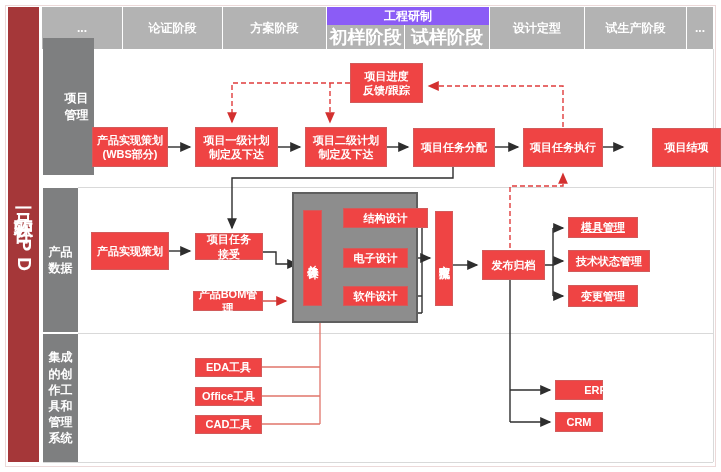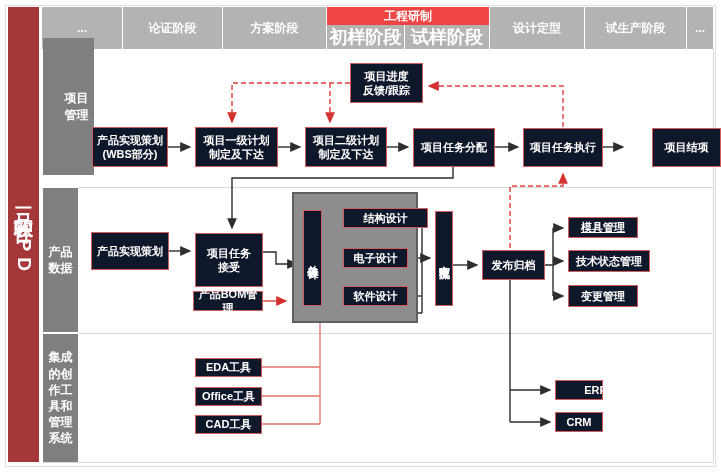--- a/index.html
+++ b/index.html
@@ -11,33 +11,33 @@
   .sidebar{
     position:absolute;left:8px;top:7px;width:31px;height:455px;background:#a53739;
     display:flex;align-items:center;justify-content:center;color:#fff;font-weight:bold;
     font-size:19px;writing-mode:vertical-rl;text-orientation:mixed;letter-spacing:6px;
   }
   .hcell{
     position:absolute;top:7px;height:42px;background:#b3b3b3;color:#fff;font-weight:bold;
     font-size:12px;display:flex;align-items:center;justify-content:center;box-sizing:border-box;
   }
   .hgroup{position:absolute;top:7px;height:42px;display:flex;flex-direction:column;}
-  .hgroup .top{height:20px;background:#ef4444;color:#fff;font-weight:bold;font-size:12px;
+  .hgroup .top{height:20px;background:#8b5cf6;color:#fff;font-weight:bold;font-size:12px;
     display:flex;align-items:center;justify-content:center;margin-bottom:0;}
   .hgroup .bot{flex:1;display:flex;gap:1px;}
   .hgroup .bot div{background:#b3b3b3;color:#fff;font-weight:bold;font-size:18px;
     display:flex;align-items:center;justify-content:center;}
   .rowlabel{
     position:absolute;left:43px;width:35px;background:#7e7f80;color:#fff;font-weight:bold;
     font-size:12px;display:flex;align-items:center;justify-content:center;text-align:center;
     white-space:pre-line;line-height:1.35;
   }
   .gridline{position:absolute;background:#d9d9d9;}
   .node{
-    position:absolute;background:#0f172a;border:1px solid #d25b5b;color:#fff;font-weight:bold;
+    position:absolute;background:#ef4444;border:1px solid #d25b5b;color:#fff;font-weight:bold;
     font-size:11px;display:flex;align-items:center;justify-content:center;text-align:center;
     white-space:pre-line;line-height:1.3;box-sizing:border-box;
   }
   .vnode{writing-mode:vertical-rl;text-orientation:upright;letter-spacing:1px;line-height:1;}
   .groupbox{position:absolute;background:#8d8d8d;border:2px solid #5f5f5f;box-sizing:border-box;}
   svg.wires{position:absolute;left:0;top:0;pointer-events:none;}
 </style>
 </head>
 <body>
 
@@ -141,21 +141,21 @@
 制定及下达</div>
   <div class="node" style="left:305px;top:127px;width:82px;height:40px;">项目二级计划
 制定及下达</div>
   <div class="node" style="left:413px;top:128px;width:82px;height:39px;">项目任务分配</div>
   <div class="node" style="left:523px;top:128px;width:80px;height:39px;">项目任务执行</div>
   <div class="node" style="left:628px;top:128px;width:69px;height:39px;margin-left:24px;">项目结项</div>
   <div class="node" style="left:350px;top:63px;width:73px;height:40px;">项目进度
 反馈/跟踪</div>
 
   <div class="node" style="left:91px;top:232px;width:78px;height:38px;">产品实现策划</div>
-  <div class="node" style="left:195px;top:233px;width:68px;height:54px;">项目任务
+  <div class="node" style="left:195px;top:233px;width:68px;height:27px;">项目任务
 接受</div>
   <div class="node" style="left:193px;top:291px;width:70px;height:20px;">产品BOM管理</div>
 
   <div class="groupbox" style="left:292px;top:192px;width:126px;height:131px;"></div>
   <div class="node vnode" style="left:303px;top:210px;width:19px;height:96px;">总体设计</div>
   <div class="node" style="left:343px;top:208px;width:85px;height:20px;">结构设计</div>
   <div class="node" style="left:343px;top:248px;width:65px;height:20px;">电子设计</div>
   <div class="node" style="left:343px;top:286px;width:65px;height:20px;">软件设计</div>
 
   <div class="node vnode" style="left:435px;top:211px;width:18px;height:95px;">审批流程</div>

